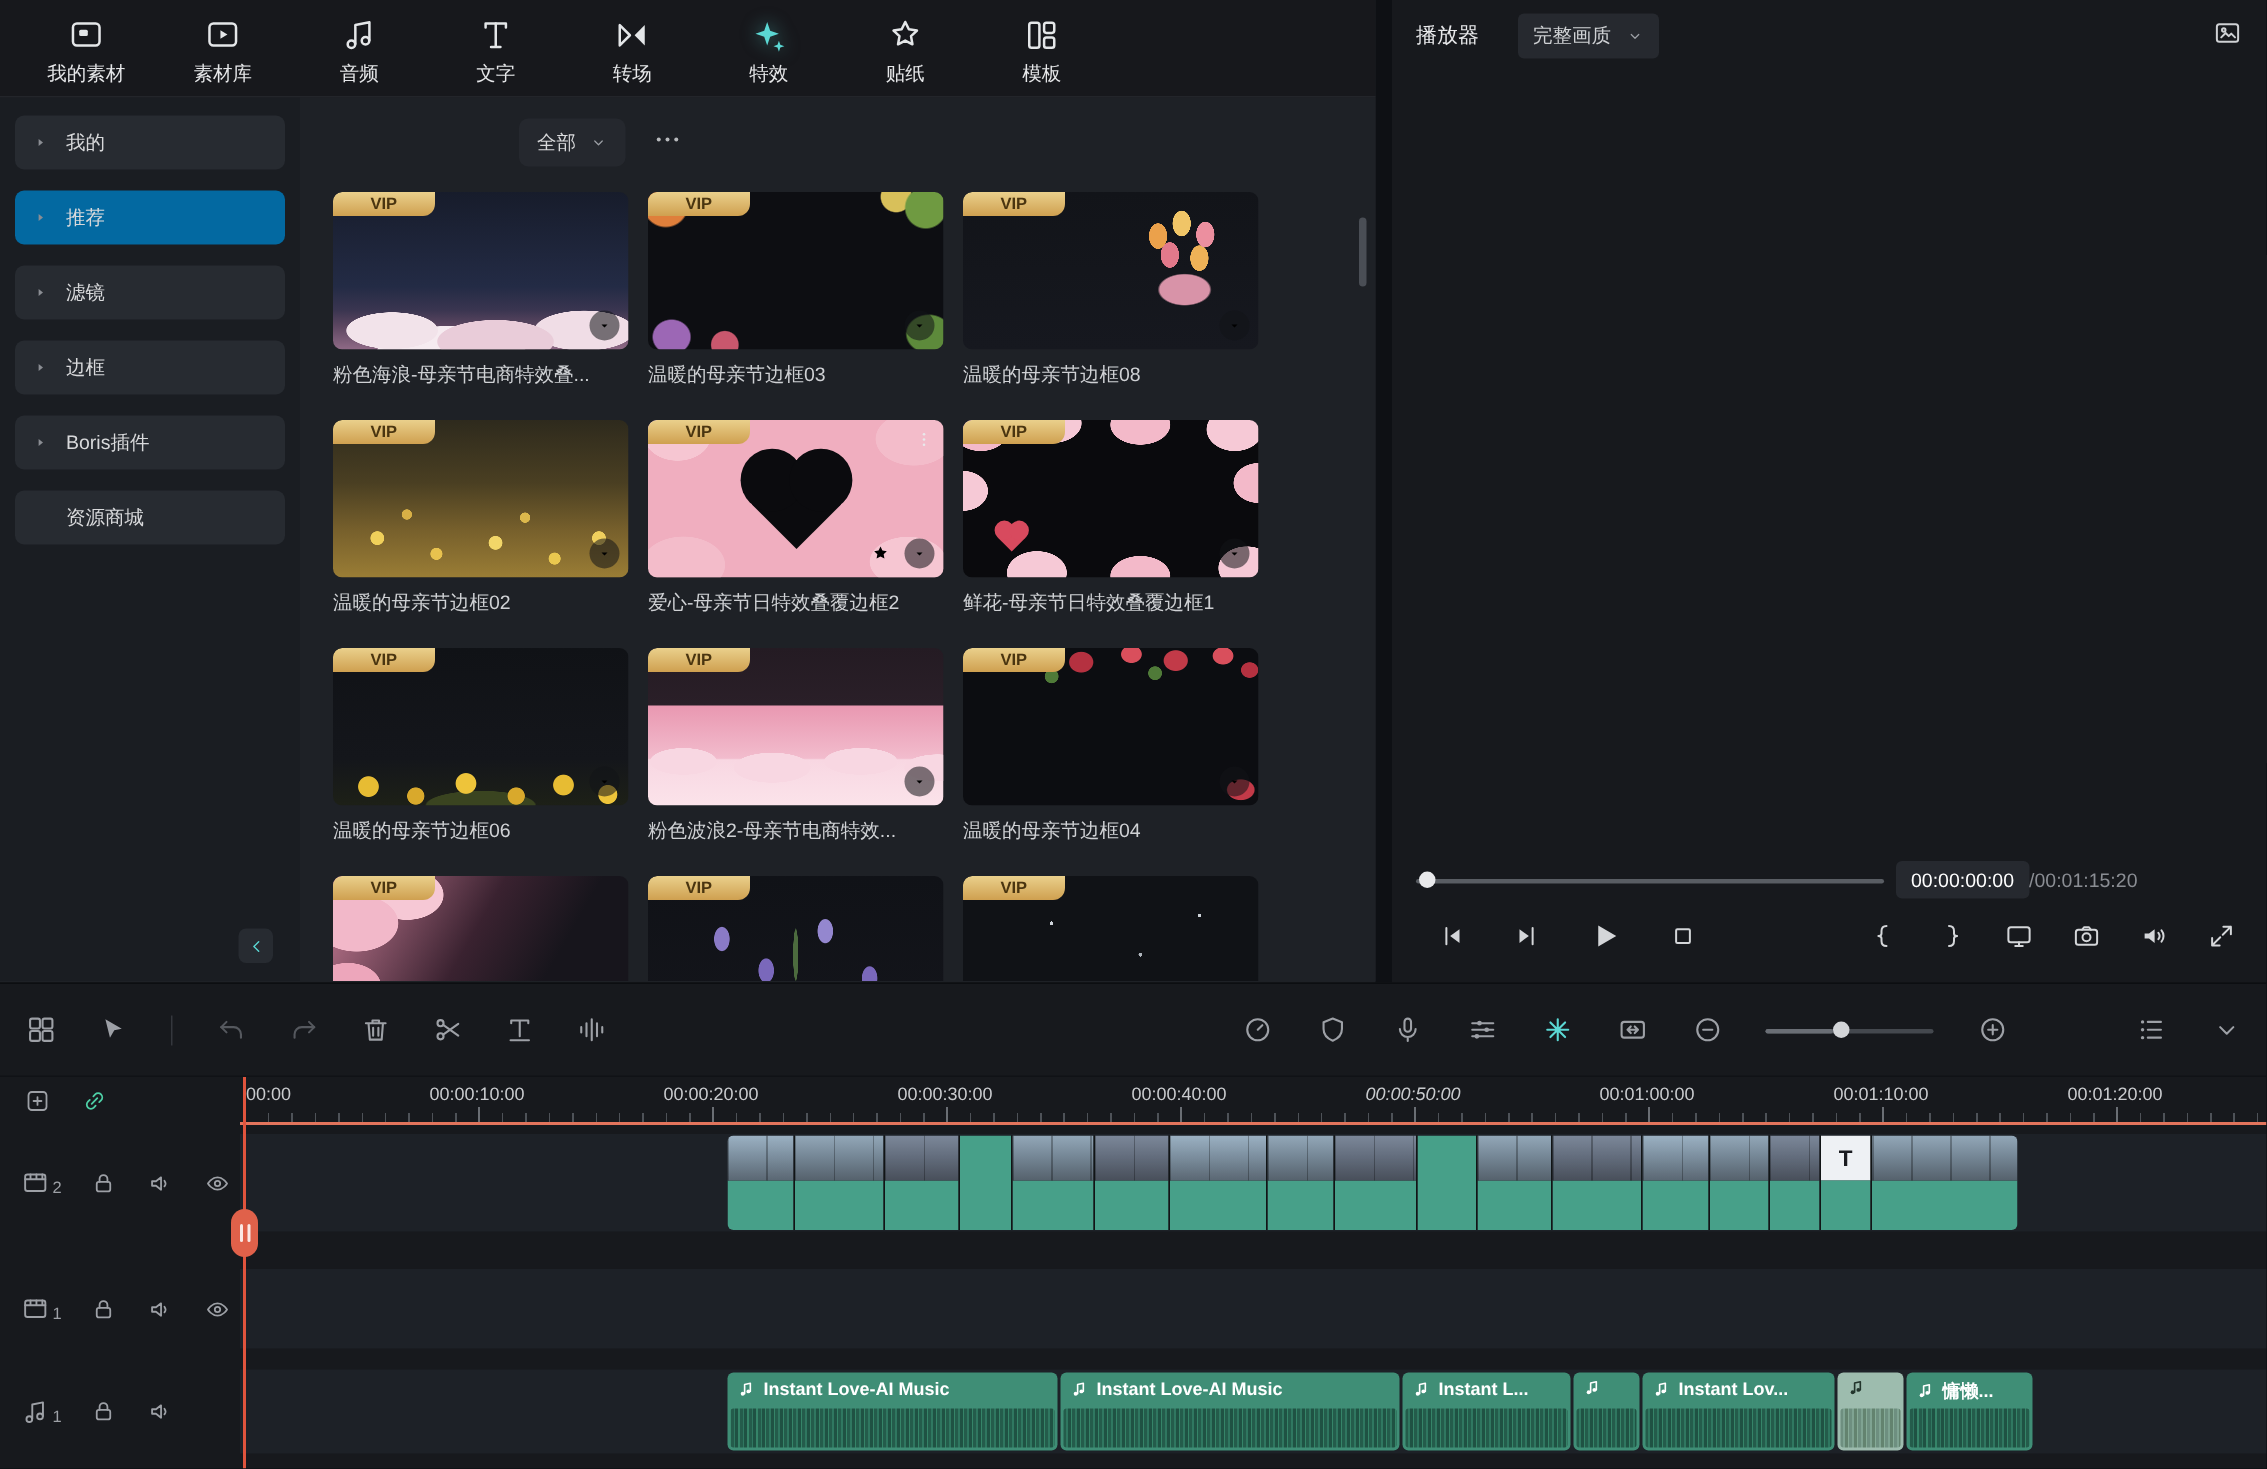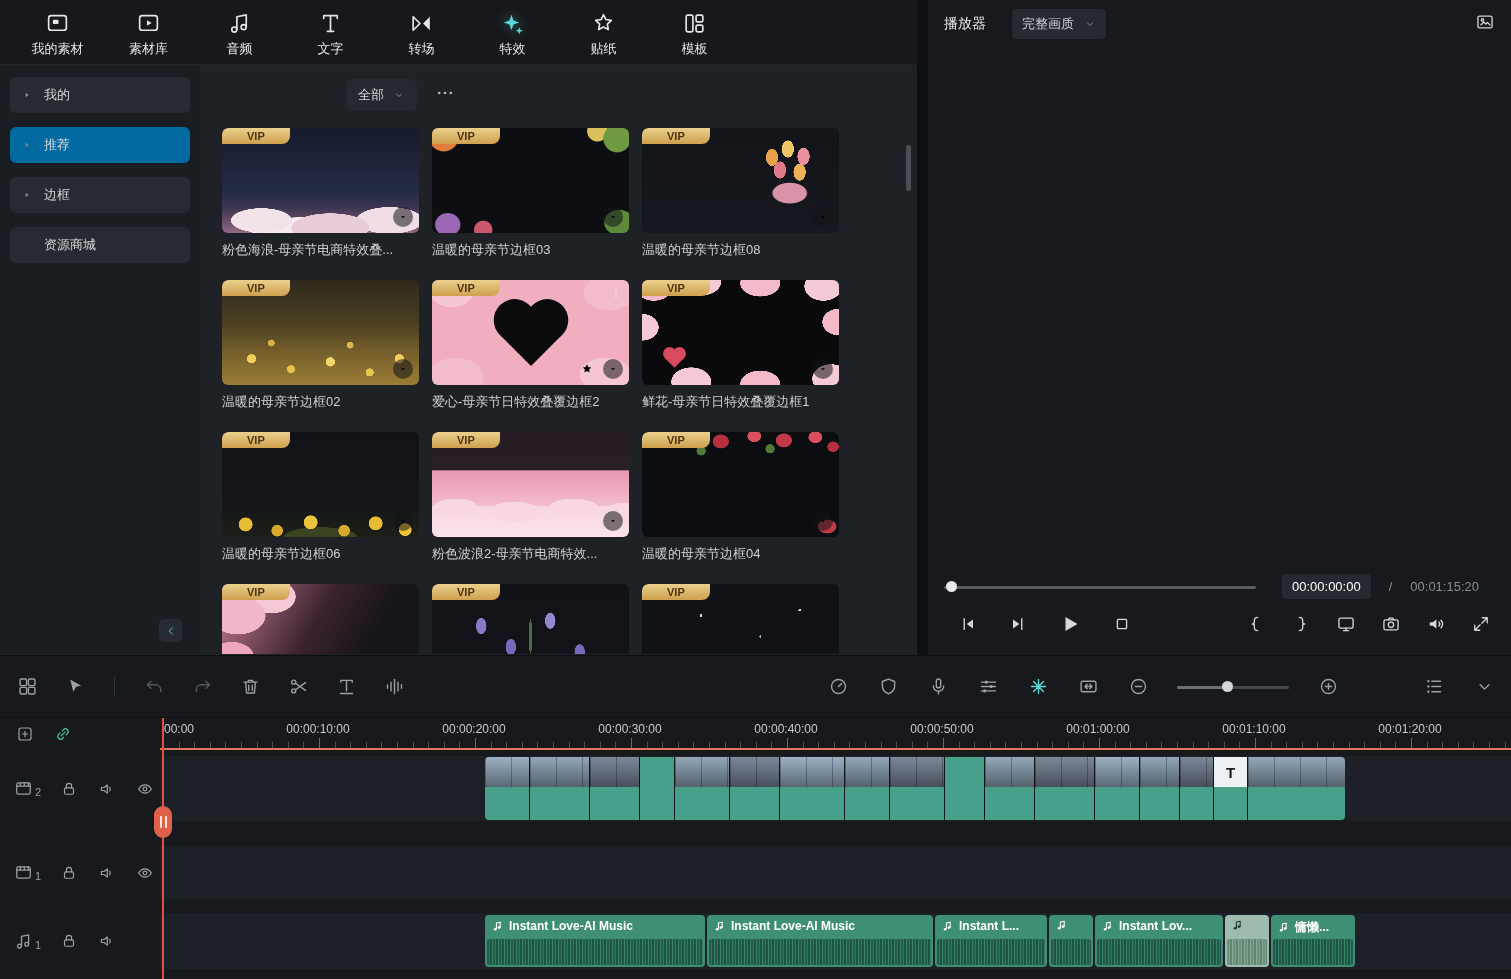--- a/index.html
+++ b/index.html
@@ -147,21 +147,21 @@
  radial-gradient(2px 2px at 80% 25%,#cfd4da 0 60%,transparent 61%),#101216}
 
 
 .player{position:absolute;left:928px;top:0;width:583px;height:655px;background:#17191d}
 .player-header{height:48px;display:flex;align-items:center;padding:0 16px}
 .player-title{font-size:14px;color:#e8e9eb}
 .quality-dd{margin-left:26px;height:30px;padding:0 10px;background:#26292f;border-radius:4px;display:flex;align-items:center;gap:10px;font-size:13px;color:#cfd1d4}
 .ph-right{margin-left:auto;color:#cfd1d4}
 .preview{position:absolute;top:48px;left:0;width:583px;height:420px;background:#000;display:flex;align-items:center;justify-content:center}
 .watermark{font-size:36px;font-weight:bold;letter-spacing:6px;color:rgba(255,255,255,.16)}
-.progress-row{position:absolute;top:574px;left:16px;width:551px;display:flex;align-items:center;gap:18px}
+.progress-row{position:absolute;top:574px;left:16px;width:551px;display:flex;align-items:center;gap:0}
 .seek{position:relative;flex:0 0 312px;height:20px}
 .seek-track{position:absolute;left:0;right:0;top:9px;height:3px;background:#595d63;border-radius:2px}
 .seek-knob{position:absolute;left:2px;top:4px;width:11px;height:11px;border-radius:50%;background:#e8e9eb}
 .tc-pill{margin-left:8px;background:#26292f;border-radius:4px;padding:5px 10px;font-size:13px;color:#fff;white-space:nowrap}
 .tc-sep,.tc-total{color:#8a8d93;font-size:13px;white-space:nowrap}
 .controls{position:absolute;top:612px;left:16px;width:551px;display:flex;align-items:center}
 .pc-left{display:flex;align-items:center;gap:30px;padding-left:14px}
 .pc-right{margin-left:auto;display:flex;align-items:center;gap:25px;padding-right:4px}
 .pc-btn{color:#d4d6d9;display:flex;align-items:center;justify-content:center}
 .pc-btn svg{width:20px;height:20px}
@@ -321,21 +321,37 @@
               </svg>
             </span>
             <span class="side-label" data-interactable="false">推荐</span>
           </div>
           <div class="side-item" data-interactable="true">
             <span class="icon side-arr" data-interactable="false">
               <svg viewBox="0 0 24 24">
                 <path d="M9 6.5l7 5.5-7 5.5z" fill="currentColor" stroke="none"></path>
               </svg>
             </span>
+            <span class="side-label" data-interactable="false">滤镜</span>
+          </div>
+          <div class="side-item" data-interactable="true">
+            <span class="icon side-arr" data-interactable="false">
+              <svg viewBox="0 0 24 24">
+                <path d="M9 6.5l7 5.5-7 5.5z" fill="currentColor" stroke="none"></path>
+              </svg>
+            </span>
             <span class="side-label" data-interactable="false">边框</span>
+          </div>
+          <div class="side-item" data-interactable="true">
+            <span class="icon side-arr" data-interactable="false">
+              <svg viewBox="0 0 24 24">
+                <path d="M9 6.5l7 5.5-7 5.5z" fill="currentColor" stroke="none"></path>
+              </svg>
+            </span>
+            <span class="side-label" data-interactable="false">Boris插件</span>
           </div>
           <div class="side-item" data-interactable="true">
             <span class="side-arr-ph" data-interactable="false"></span>
             <span class="side-label" data-interactable="false">资源商城</span>
           </div>
           <div class="collapse-btn" data-interactable="true">
           <span class="icon" data-interactable="false">
               <svg viewBox="0 0 24 24">
                 <path d="M14.5 6.5L9 12l5.5 5.5"></path>
               </svg>
@@ -791,21 +807,21 @@
             <path d="M11 7.8l1.6-1.6a3.6 3.6 0 015.2 5.2L16.2 13M13 16.2l-1.6 1.6a3.6 3.6 0 01-5.2-5.2L7.8 11"></path>
           </svg>
         </span>
     </div>
     <div class="ruler" id="ruler" data-interactable="true">
         <span class="ruler-label" data-interactable="false" style="left: 4px;">00:00</span>
         <span class="ruler-label" data-interactable="false" style="left: 158px; transform: translateX(-50%);">00:00:10:00</span>
         <span class="ruler-label" data-interactable="false" style="left: 314px; transform: translateX(-50%);">00:00:20:00</span>
         <span class="ruler-label" data-interactable="false" style="left: 470px; transform: translateX(-50%);">00:00:30:00</span>
         <span class="ruler-label" data-interactable="false" style="left: 626px; transform: translateX(-50%);">00:00:40:00</span>
-        <span class="ruler-label" data-interactable="false" style="left: 782px; transform: translateX(-50%);">00:00:50:00</span>
+        <span class="ruler-label" data-interactable="false" style="left: 782px; transform: translateX(-50%); font-style: italic;">00:00:50:00</span>
         <span class="ruler-label" data-interactable="false" style="left: 938px; transform: translateX(-50%);">00:01:00:00</span>
         <span class="ruler-label" data-interactable="false" style="left: 1094px; transform: translateX(-50%);">00:01:10:00</span>
         <span class="ruler-label" data-interactable="false" style="left: 1250px; transform: translateX(-50%);">00:01:20:00</span>
       </div>
     <div class="range-line" data-interactable="false"></div>
     <div class="lane lane-v2" data-interactable="false"></div>
     <div class="lane lane-v1" data-interactable="false"></div>
     <div class="lane lane-a1" data-interactable="false"></div>
     <div class="playhead" data-interactable="true">
       <div class="ph-grip" data-interactable="true"></div>

